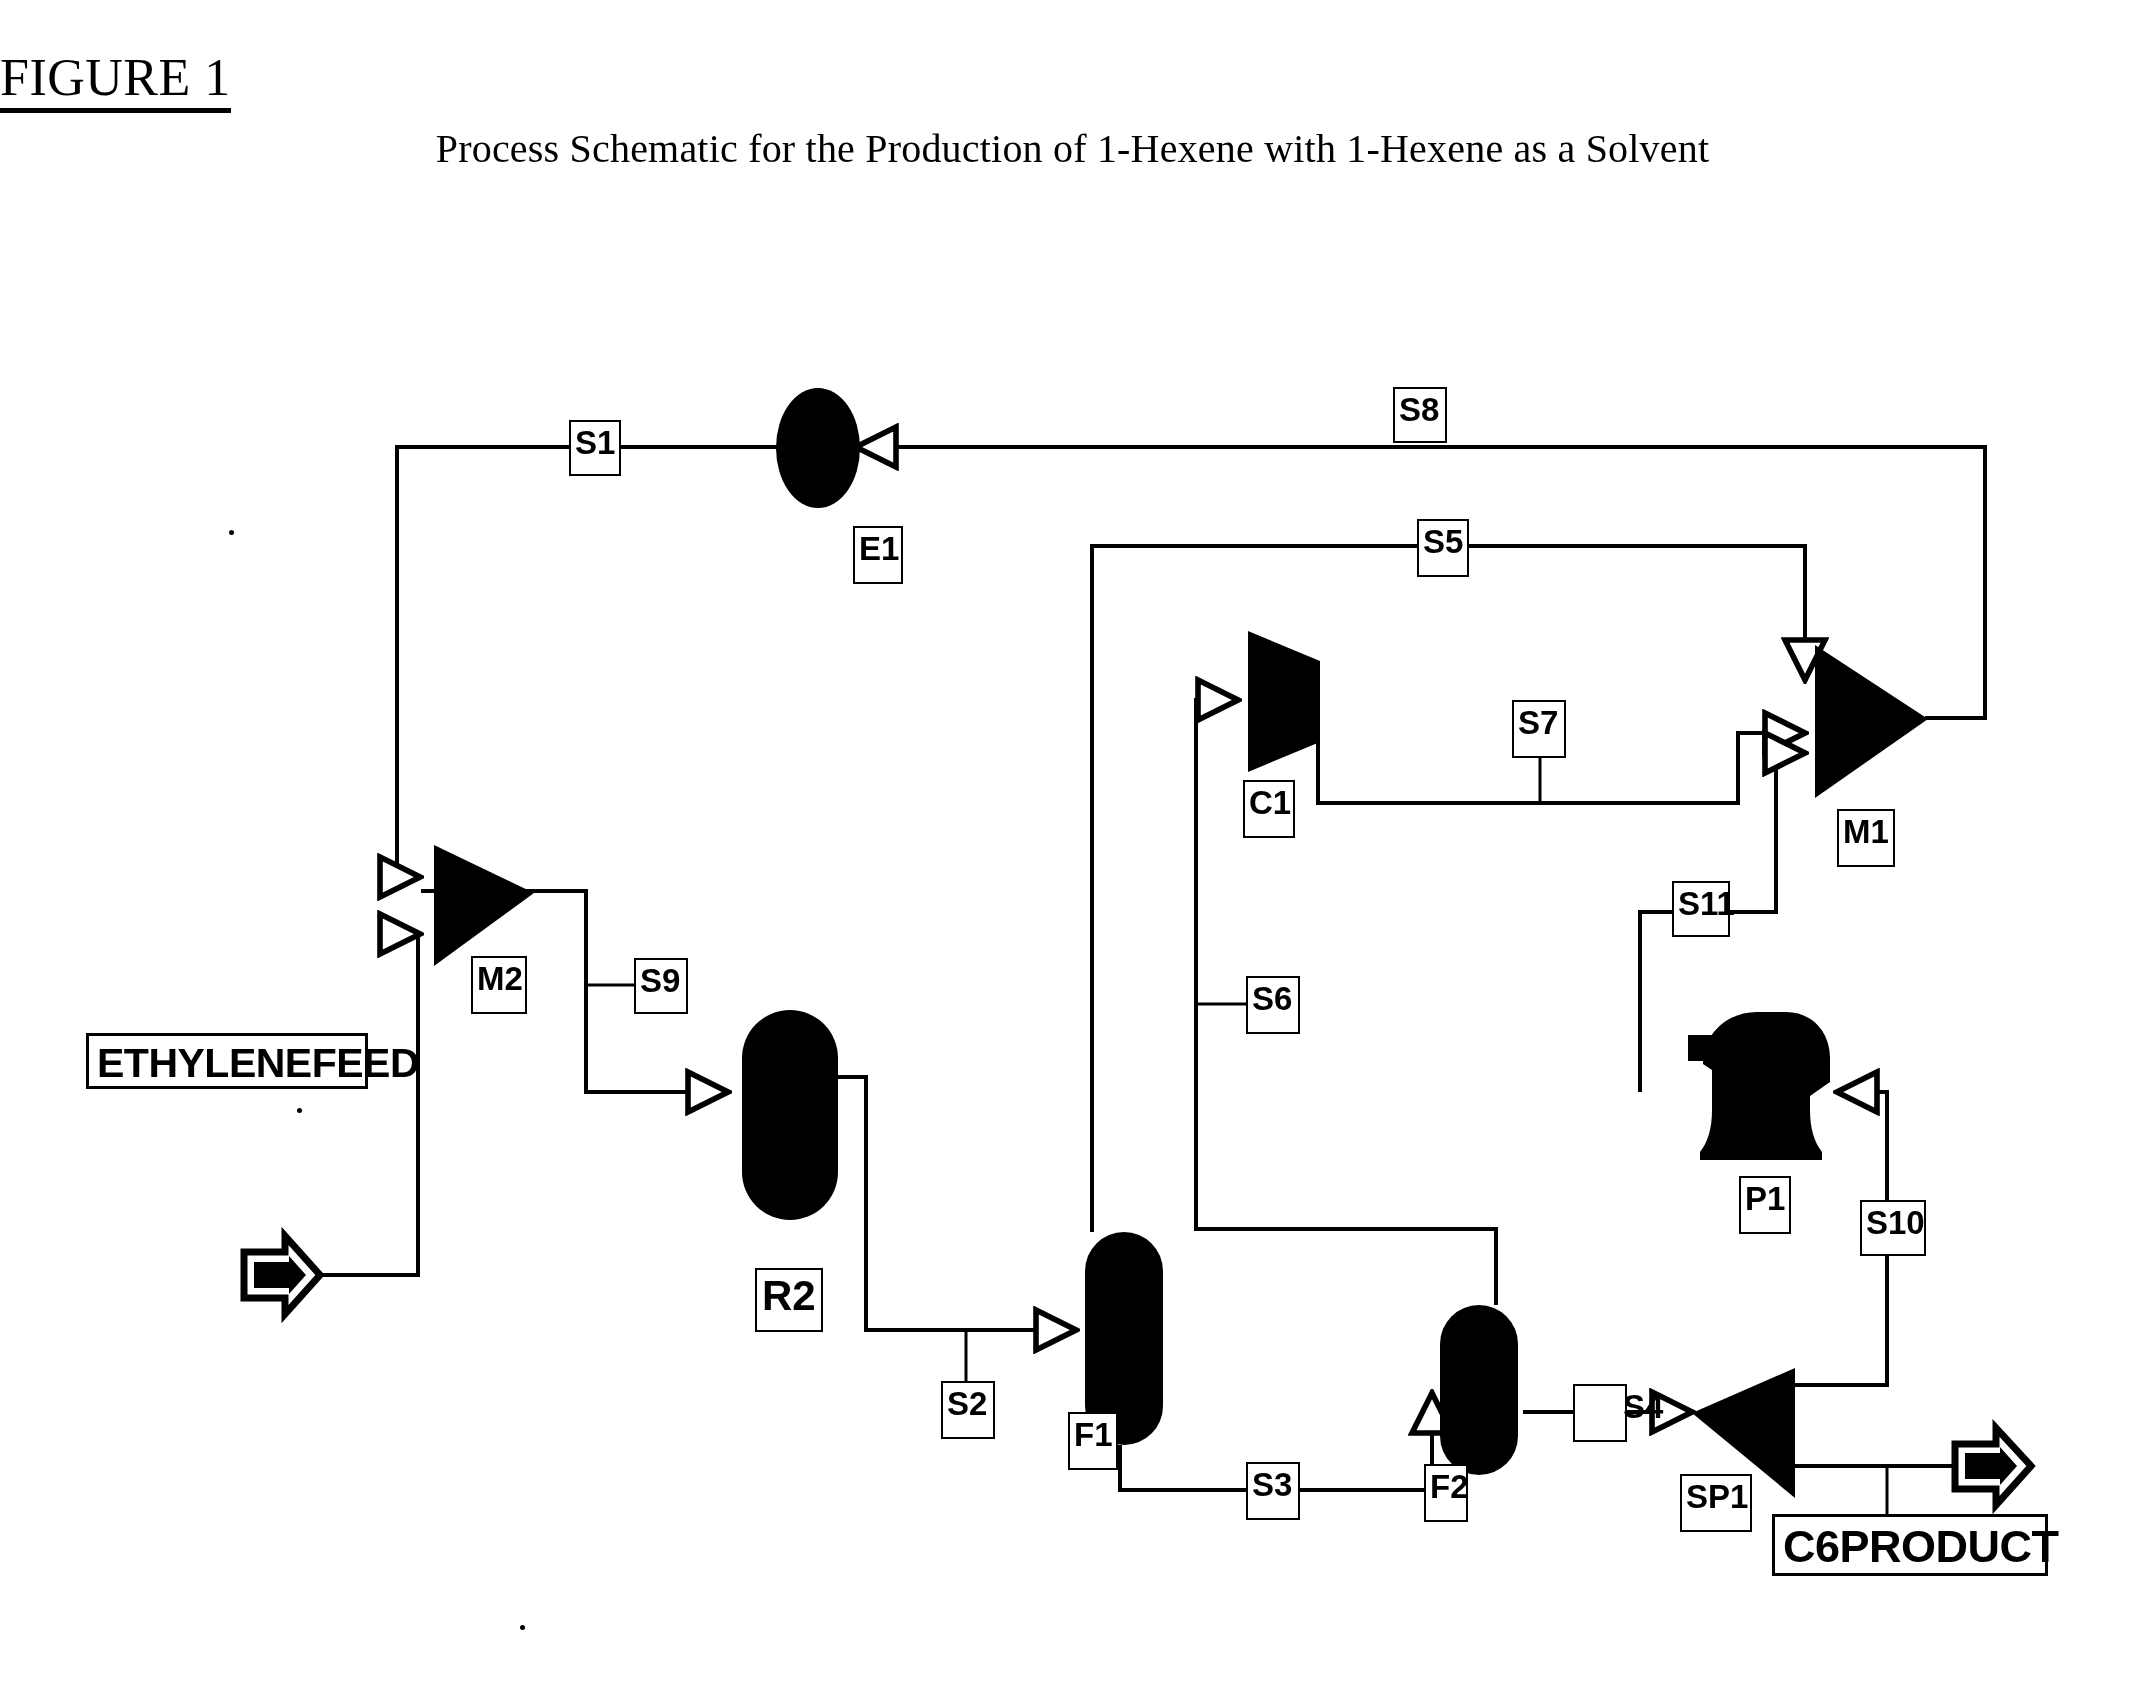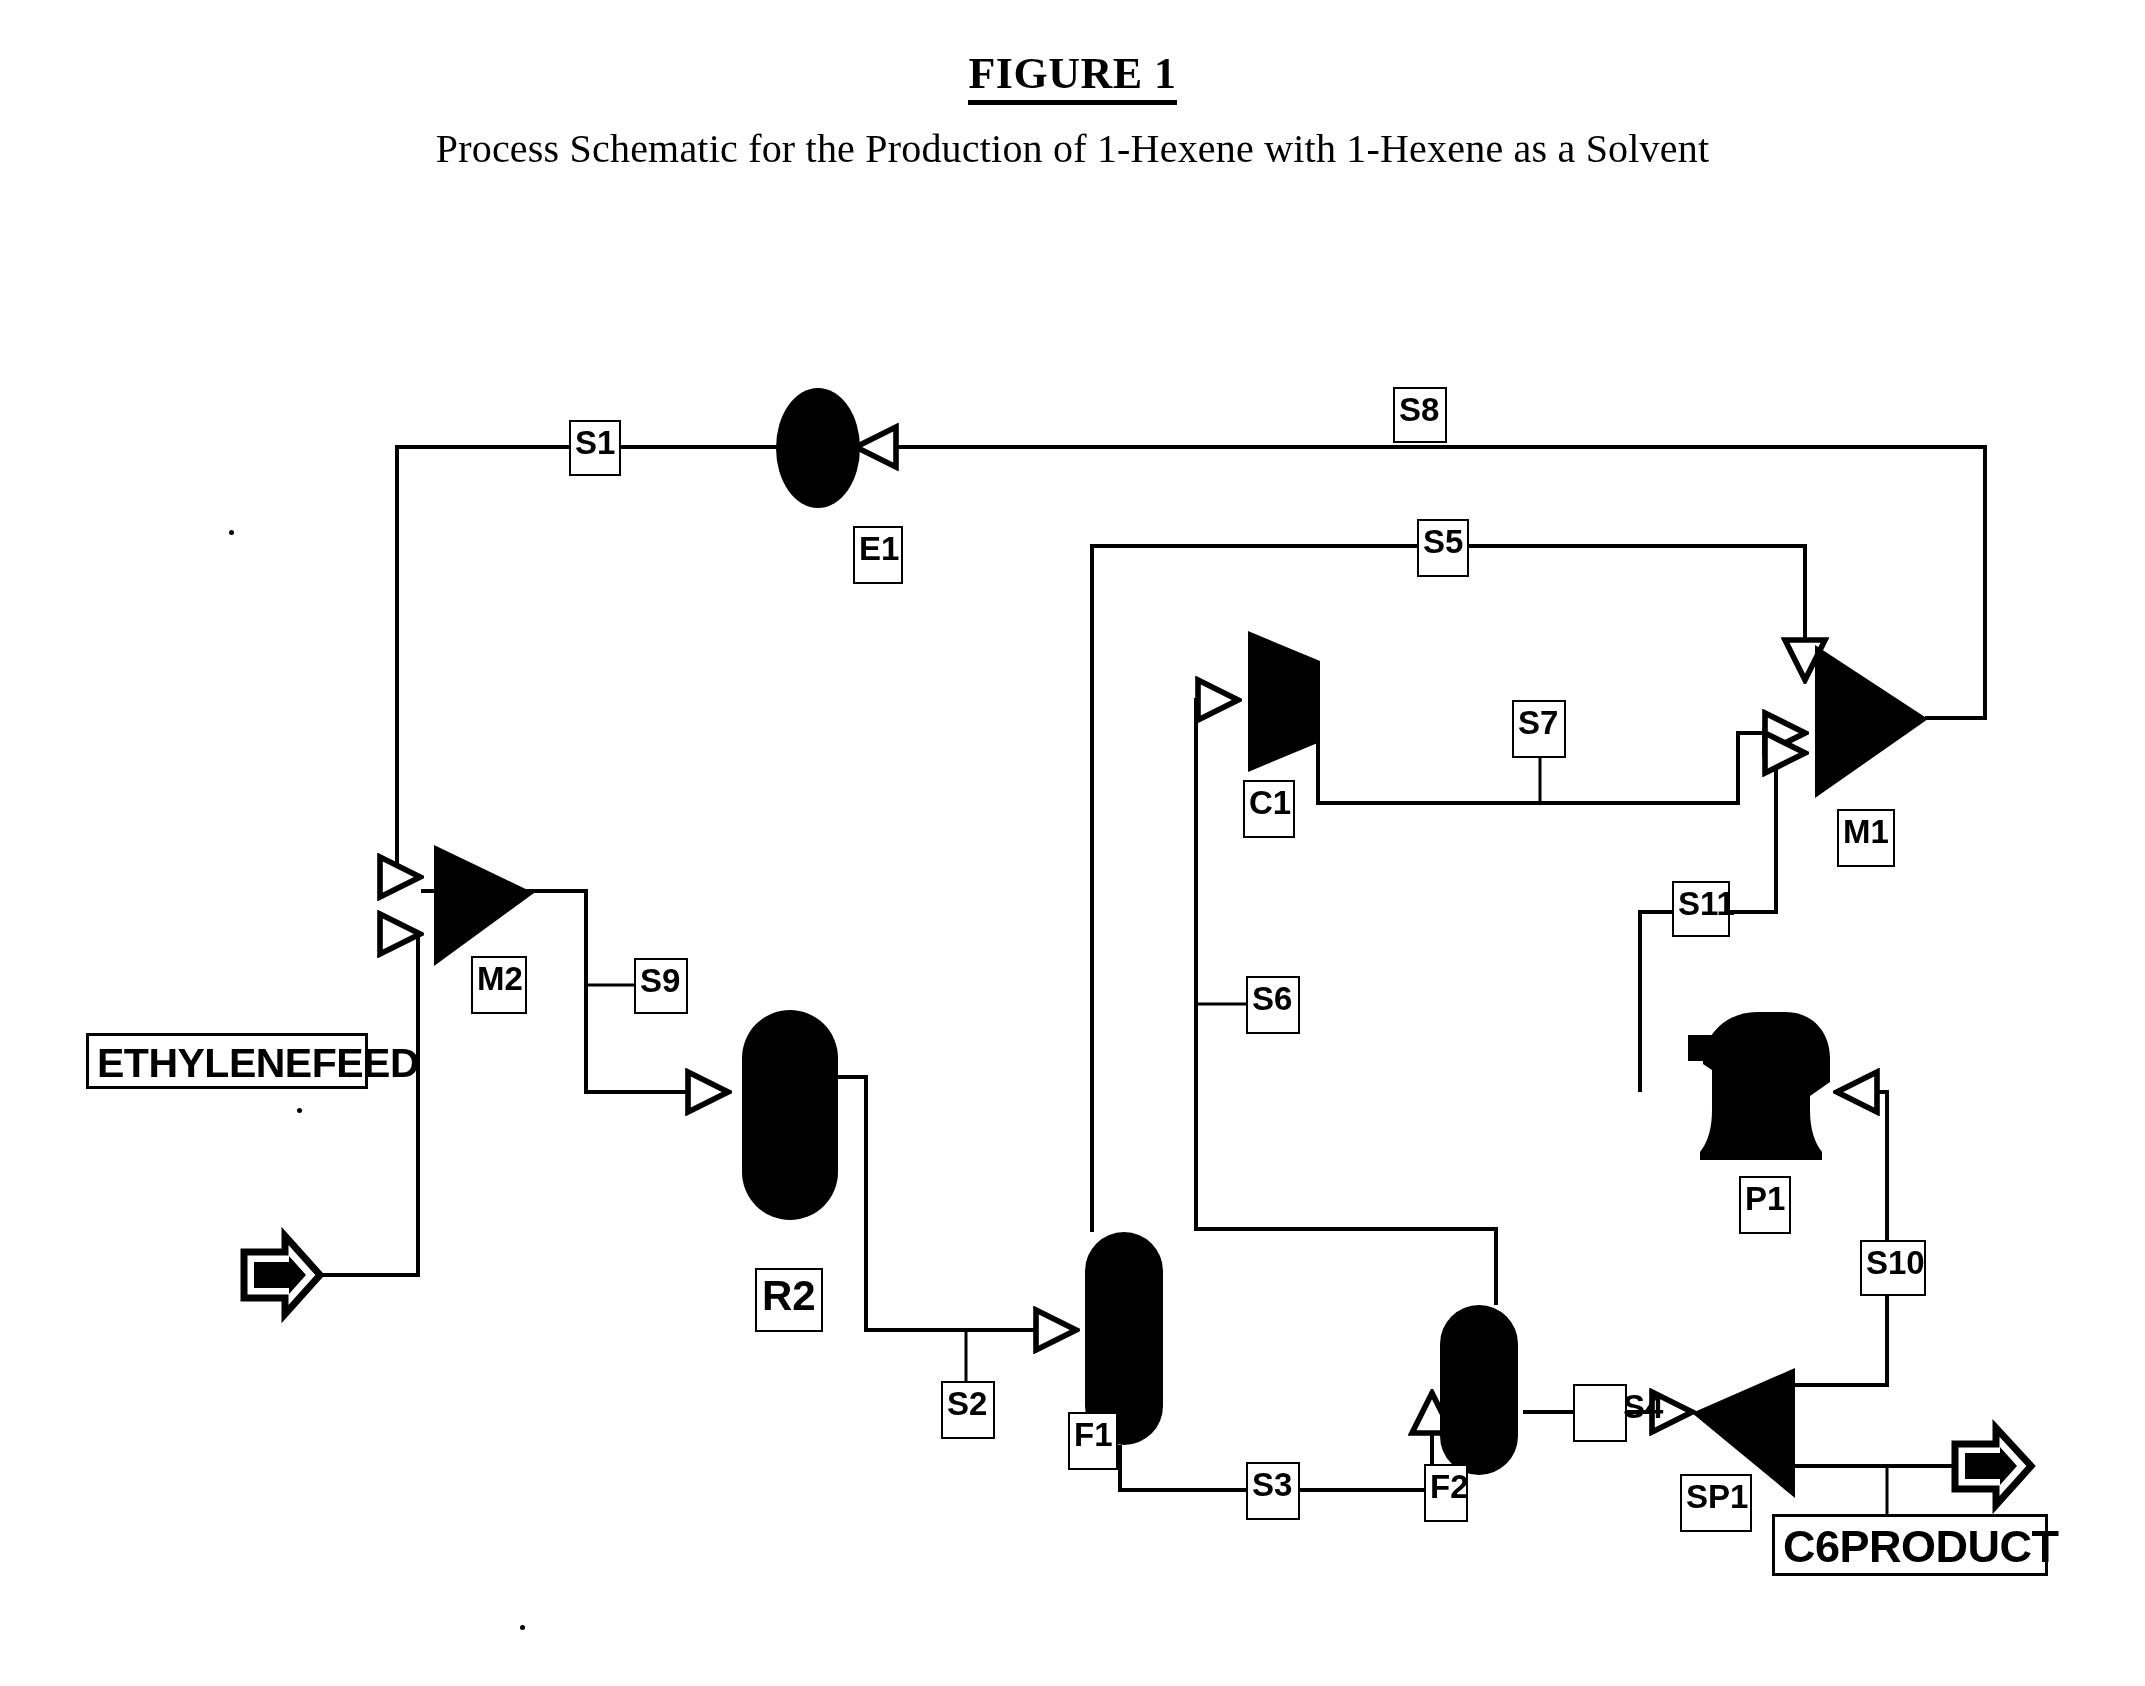--- a/index.html
+++ b/index.html
@@ -19,24 +19,24 @@
     background: #ffffff;
     overflow: hidden;
   }
 
   
   #figure-title {
     position: absolute;
     left: 0;
     top: 48px;
     width: 2145px;
-    text-align: center;
+    text-align: left;
     font-family: "Liberation Serif", "DejaVu Serif", serif;
-    font-weight: bold;
-    font-size: 44px;
+    font-weight: normal;
+    font-size: 52px;
     letter-spacing: 0.5px;
   }
   #figure-title .ul {
     border-bottom: 5px solid #000;
     padding-bottom: 2px;
   }
   #figure-subtitle {
     position: absolute;
     left: 0;
     top: 125px;
@@ -253,21 +253,21 @@
     </g>
   </svg>
 
   <div class="slabel" style="left:569px;  top:420px;  width:52px;  height:56px;">S1</div>
   <div class="slabel" style="left:1393px; top:387px;  width:54px;  height:56px;">S8</div>
   <div class="slabel" style="left:1417px; top:519px;  width:52px;  height:58px;">S5</div>
   <div class="slabel" style="left:1512px; top:700px;  width:54px;  height:58px;">S7</div>
   <div class="slabel" style="left:1672px; top:881px;  width:58px;  height:56px;">S11</div>
   <div class="slabel" style="left:1246px; top:976px;  width:54px;  height:58px;">S6</div>
   <div class="slabel" style="left:634px;  top:958px;  width:54px;  height:56px;">S9</div>
-  <div class="slabel" style="left:1860px; top:1240px; width:66px;  height:56px;">S10</div>
+  <div class="slabel" style="left:1860px; top:1200px; width:66px;  height:56px;">S10</div>
   <div class="slabel" style="left:941px;  top:1381px; width:54px;  height:58px;">S2</div>
   <div class="slabel" style="left:1246px; top:1462px; width:54px;  height:58px;">S3</div>
   <div class="slabel" style="left:1573px; top:1384px; width:54px;  height:58px;padding-left:48px;">S4</div>
 
   <div class="ubox" style="left:853px;  top:526px;  width:50px;  height:58px;">E1</div>
   <div class="ubox" style="left:1243px; top:780px;  width:52px;  height:58px;">C1</div>
   <div class="ubox" style="left:1837px; top:809px;  width:58px;  height:58px;">M1</div>
   <div class="ubox" style="left:471px;  top:956px;  width:56px;  height:58px;">M2</div>
   <div class="ubox" style="left:1739px; top:1176px; width:52px;  height:58px;">P1</div>
   <div class="ubox bold" style="left:755px;  top:1268px; width:68px;  height:64px;">R2</div>

